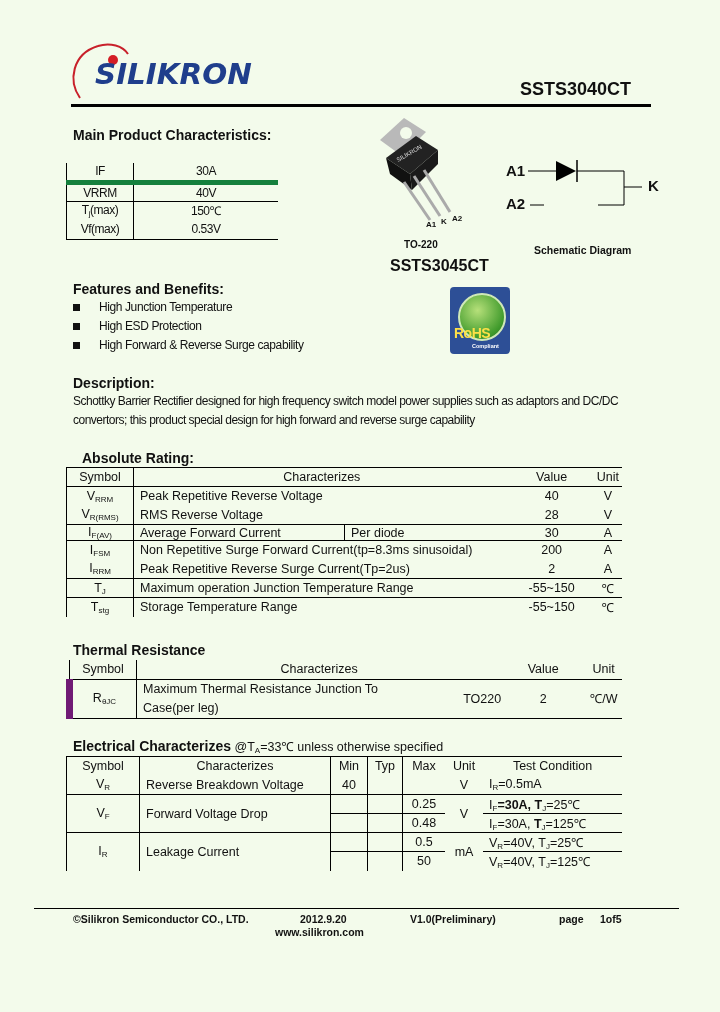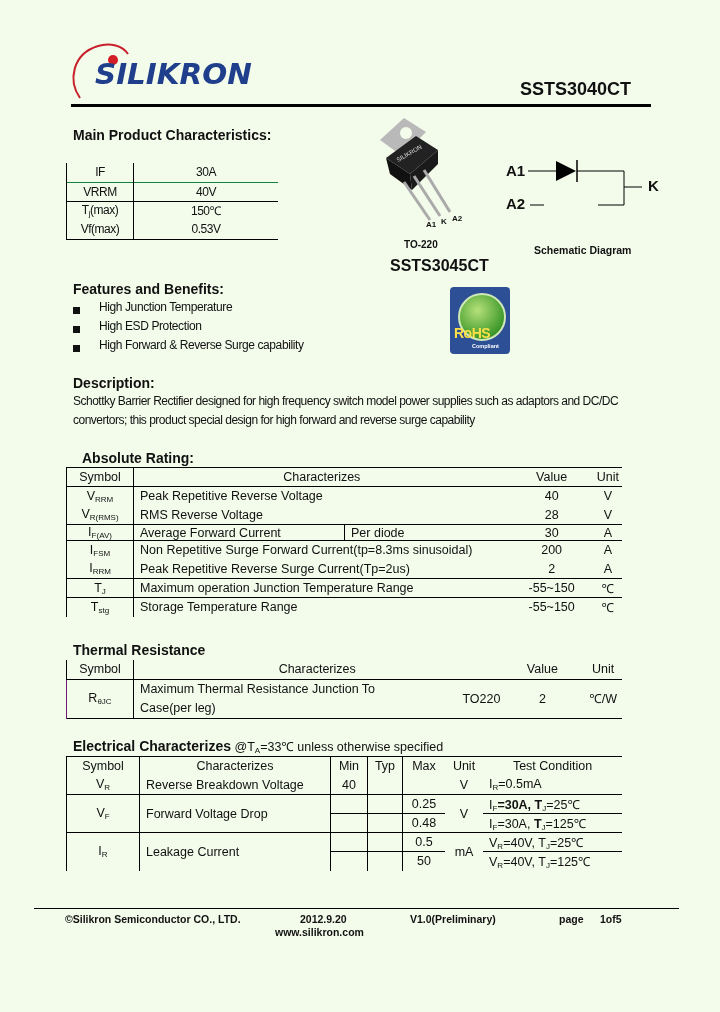--- a/index.html
+++ b/index.html
@@ -14,41 +14,41 @@
       color:#1f3e8c; letter-spacing:0px; transform:scaleX(1.05); transform-origin:left;
       font-family:"DejaVu Sans", sans-serif;
     }
     .part-title { position:absolute; left:520px; top:79px; font-size:18px; font-weight:bold; }
     .h2 { position:absolute; font-size:14px; font-weight:bold; }
     .txt { font-size:12px; letter-spacing:-0.5px; }
     table { border-collapse:collapse; position:absolute; font-size:12.5px; }
     td { padding:0; text-align:center; }
     sub { font-size:8px; vertical-align:-2px; }
     .lt { text-align:left; padding-left:6px; }
-    .feat { position:absolute; left:73px; font-size:12px; letter-spacing:-0.4px; display:flex; align-items:flex-end; }
+    .feat { position:absolute; left:73px; font-size:12px; letter-spacing:-0.4px; display:flex; align-items:center; }
     .feat .sq { width:7px; height:7px; background:#111; margin-right:19px; }
     .footer { position:absolute; font-size:10.5px; font-weight:bold; color:#111; }
   </style>
 </head>
 <body>
 
 <div>
   <svg class="abs" style="left:68px;top:36px" width="70" height="70">
     <path d="M12 62 C0 45 4 18 30 10 C42 6 55 10 60 18" fill="none" stroke="#c8202a" stroke-width="2"></path>
     <circle cx="45" cy="24" r="5" fill="#d41e25"></circle>
   </svg>
   <div class="logo-text">SILIKRON</div>
 </div>
 <div class="part-title">SSTS3040CT</div>
 <div class="rule" style="left:71px;top:104px;width:580px;height:3px"></div>
 
 <div class="h2" style="left:73px;top:127px">Main Product Characteristics:</div>
 <table style="left:66px;top:163px;width:212px;font-size:12px;letter-spacing:-0.5px">
   <tbody>
-      <tr style="height:19px;border-bottom:1px solid #15803d">
+      <tr style="height:19px;border-bottom:5px solid #15803d">
     <td style="width:66px;border-left:1px solid #000;border-right:1px solid #000">IF</td>
     <td>30A</td>
   </tr>
   <tr style="height:19px;border-bottom:1px solid #000">
     <td style="border-left:1px solid #000;border-right:1px solid #000">VRRM</td>
     <td>40V</td>
   </tr>
   <tr style="height:19px">
     <td style="border-left:1px solid #000;border-right:1px solid #000">T<sub>j</sub>(max)</td>
     <td>150℃</td>
@@ -174,21 +174,21 @@
 <div class="h2" style="left:73px;top:642px">Thermal Resistance</div>
 <table style="left:66px;top:660px;width:556px">
   <tbody>
       <tr style="height:19px;border-bottom:1px solid #000">
     <td style="width:66px;border-left:1px solid #000;border-right:1px solid #000">Symbol</td>
     <td colspan="2" style="width:340px">Characterizes</td>
     <td style="width:84px">Value</td>
     <td>Unit</td>
   </tr>
   <tr style="height:38px;border-bottom:1px solid #000">
-    <td style="border-left:1px solid #701a75;border-right:1px solid #000"><span>R</span><sub>θJC</sub></td>
+    <td style="border-left:7px solid #701a75;border-right:1px solid #000"><span>R</span><sub>θJC</sub></td>
     <td class="lt" style="width:260px;line-height:19px">
           <div>Maximum Thermal Resistance Junction To</div>
           <div>Case(per leg)</div>
         </td>
     <td style="text-align:right">TO220</td>
     <td>2</td>
     <td>℃/W</td>
   </tr>
 </tbody>
   </table>
@@ -244,18 +244,18 @@
   <tr style="height:19px">
     <td style="border-right:1px solid #000"></td>
     <td style="border-right:1px solid #000"></td>
     <td>50</td>
     <td class="lt"><span>V</span><sub>R</sub><span>=40V, T</span><sub>J</sub><span>=125℃</span></td>
   </tr>
 </tbody>
   </table>
 
 <div class="rule" style="left:34px;top:908px;width:645px;height:1px"></div>
-<div class="footer" style="left:65px;top:913px">©Silikron Semiconductor CO., LTD.</div>
+<div class="footer" style="left:73px;top:913px">©Silikron Semiconductor CO., LTD.</div>
 <div class="footer" style="left:300px;top:913px">2012.9.20</div>
 <div class="footer" style="left:410px;top:913px">V1.0(Preliminary)</div>
 <div class="footer" style="left:559px;top:913px">page</div>
 <div class="footer" style="left:600px;top:913px">1of5</div>
 <div class="footer" style="left:275px;top:926px">www.silikron.com</div>
 
 </body></html>

